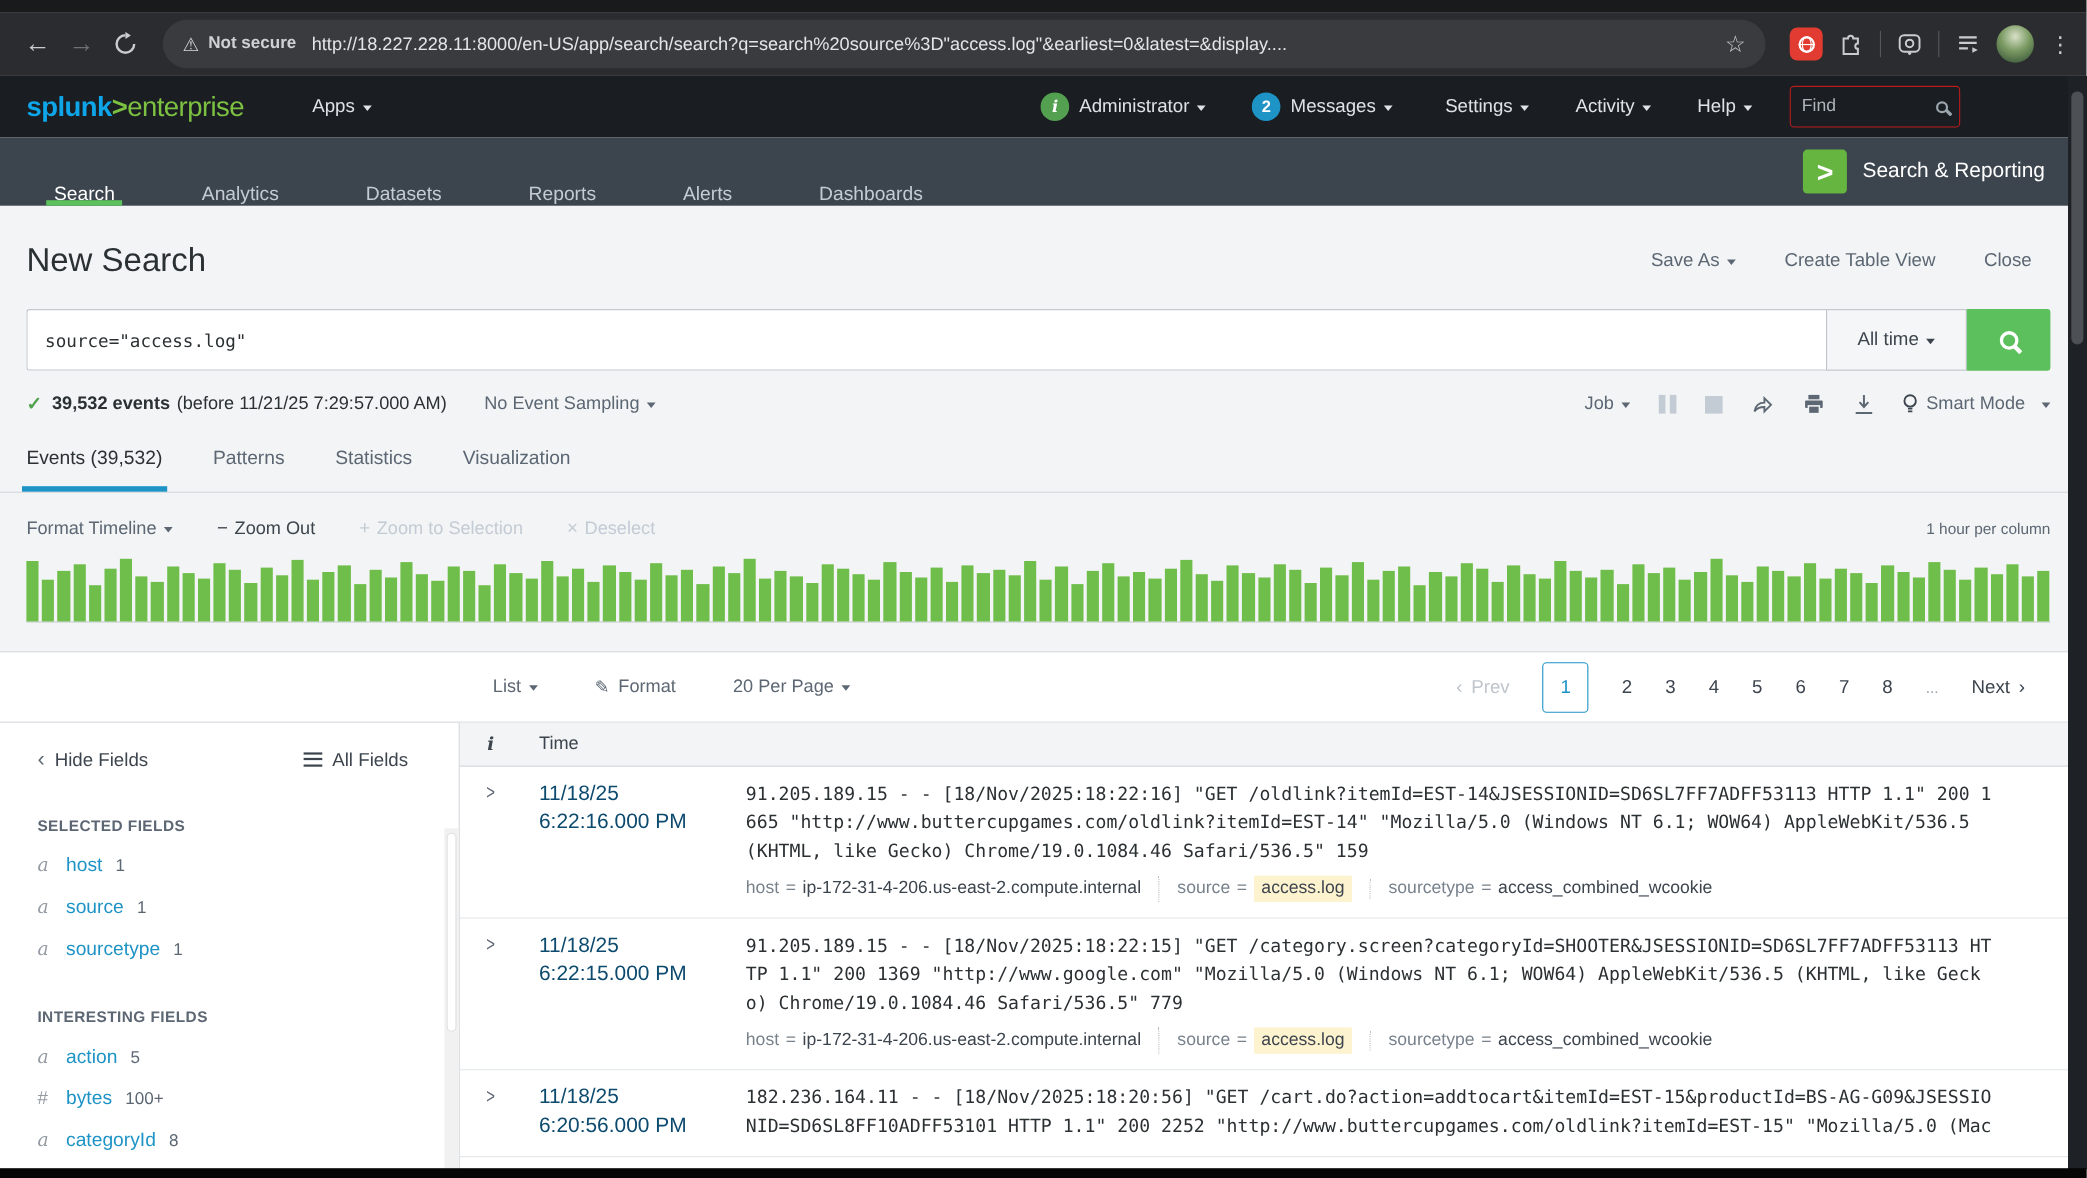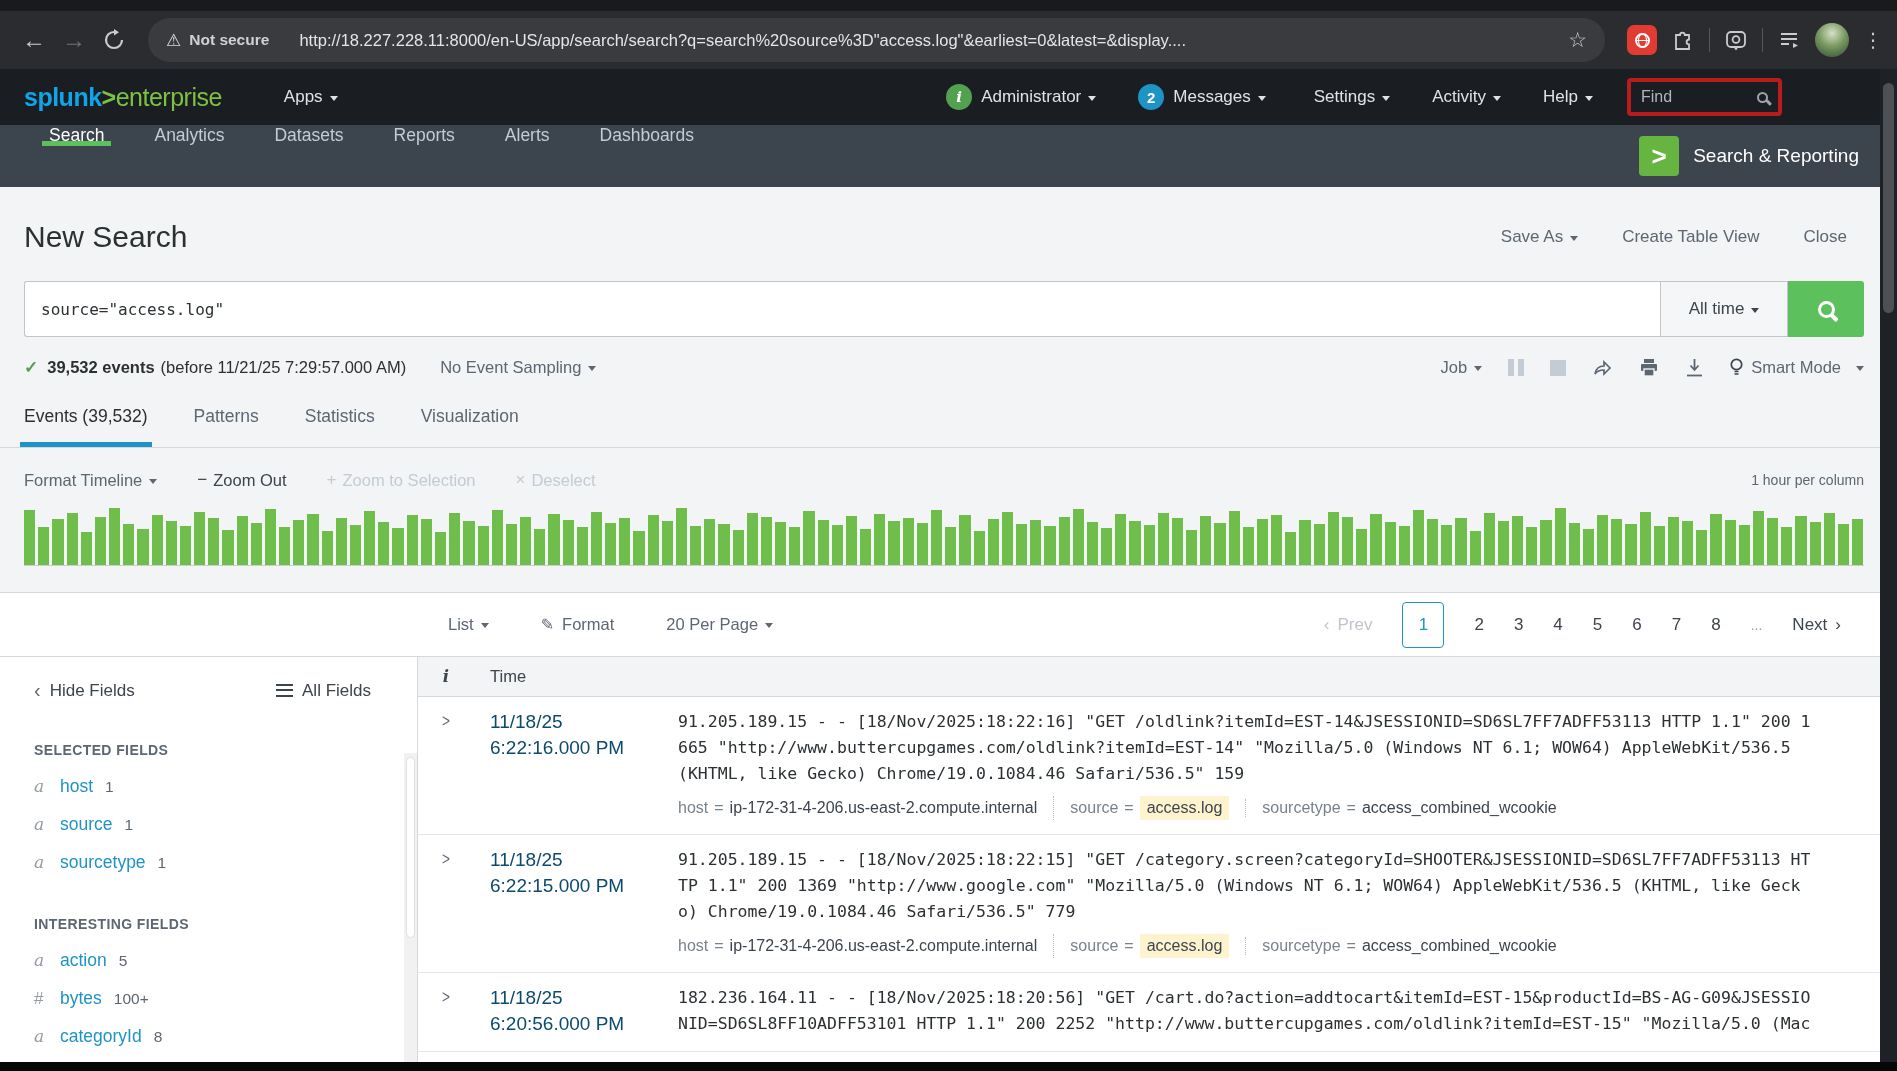--- a/index.html
+++ b/index.html
@@ -6,21 +6,21 @@
   html,body { width:1897px; height:1071px; overflow:hidden; background:#f2f4f5;
     font-family:"Liberation Sans", sans-serif; }
 
   
   .window-top { height:11px; background:#191a1c; }
   .browser-bar { height:58px; background:#2b2c2f; display:flex; align-items:center; padding:0 14px; }
   .bnav { color:#c9cbce; font-size:24px; width:40px; height:40px; display:flex; align-items:center; justify-content:center; border-radius:50%; }
   .bnav.dim { color:#6e7073; }
   .omnibox { flex:1; height:44px; background:#3a3b3f; border-radius:22px; margin:0 14px; display:flex; align-items:center; padding:0 18px; min-width:0; }
   .warn { color:#d5d7d9; font-size:17px; margin-right:8px; }
-  .notsecure { color:#cfd1d4; font-size:15.5px; font-weight:bold; margin-right:30px; white-space:nowrap; }
+  .notsecure { color:#cfd1d4; font-size:15.5px; font-weight:bold; margin-right:14px; white-space:nowrap; }
   .url { color:#e3e5e8; font-size:16.5px; white-space:nowrap; overflow:hidden; flex:1; }
   .star { color:#c9cbce; font-size:21px; margin-left:10px; }
   .bicons { display:flex; align-items:center; gap:14px; margin-left:8px; }
   .ext-red { width:30px; height:30px; background:#e23c32; border-radius:7px; display:flex; align-items:center; justify-content:center; }
   .globe { width:15px; height:15px; border:2px solid #fff; border-radius:50%; position:relative; }
   .globe::after { content:""; position:absolute; left:50%; top:-2px; bottom:-2px; width:7px; margin-left:-4.5px; border:1px solid #fff; border-radius:50%; }
   .globe::before { content:""; position:absolute; top:50%; left:-2px; right:-2px; height:0; border-top:1.5px solid #fff; }
   .vdiv { width:1px; height:24px; background:#55575a; }
   .icn { color:#c9cbce; display:flex; align-items:center; }
   .avatar { width:34px; height:34px; border-radius:50%; background:radial-gradient(circle at 50% 30%, #d8e0c8 0%, #7a9a62 45%, #2f4a33 100%); }
@@ -30,29 +30,29 @@
   .topbar { height:56px; background:#1a1d21; display:flex; align-items:center; padding:0 0 0 24px; color:#dfe3e8; }
   .logo { font-size:25px; letter-spacing:-0.5px; white-space:nowrap; }
   .logo .lw { color:#0ea5e9; font-weight:bold; }
   .logo .lg { color:#7dc142; font-weight:bold; }
   .logo .le { color:#7dc142; font-weight:normal; }
   .top-item { font-size:17px; color:#dfe3e8; display:flex; align-items:center; white-space:nowrap; }
   .caret { display:inline-block; width:0; height:0; border:4.5px solid transparent; border-top:5.5px solid currentColor; margin-left:7px; position:relative; top:3px; }
   .badge { width:26px; height:26px; border-radius:50%; color:#fff; font-size:15px; font-weight:bold; display:flex; align-items:center; justify-content:center; margin-right:9px; }
   .badge.green { background:#53a051; font-style:italic; font-family:"DejaVu Serif", serif; }
   .badge.blue { background:#1e93c6; }
-  .find-box { width:155px; height:38px; border:4px solid #b91c1c; border-radius:4px; display:flex; align-items:center; padding:0 10px; margin-left:34px; margin-right:115px; color:#9aa5ae; }
+  .find-box { width:155px; height:38px; border:1px solid #b91c1c; border-radius:4px; display:flex; align-items:center; padding:0 10px; margin-left:34px; margin-right:115px; color:#9aa5ae; }
   .find-box input { flex:1; background:transparent; border:none; outline:none; color:#dfe3e8; font-size:16px; width:90px; }
   .find-box input::placeholder { color:#aeb6bd; }
   .mag-icon { display:inline-block; width:11px; height:11px; border:2px solid currentColor; border-radius:50%; position:relative; flex:none; }
   .mag-icon::after { content:""; position:absolute; width:2.5px; height:7px; background:currentColor; right:-3px; bottom:-5px; transform:rotate(-45deg); border-radius:1px; }
 
   
   .appnav { height:62px; background:#3c444d; display:flex; align-items:stretch; padding-left:24px; }
-  #appnav-items { display:flex; align-items:flex-start; }
+  #appnav-items { display:flex; align-items:flex-end;gap:29px; }
   .nav-item { color:#c3cbd4; font-size:17.5px; display:flex; align-items:center; padding:0 25px; position:relative; cursor:pointer; }
   .nav-item.active { color:#fff; }
   .nav-item.active::after { content:""; position:absolute; left:18px; right:18px; bottom:0; height:5px; background:#5cc05c; }
   .appnav-right { margin-left:auto; display:flex; align-items:center; gap:14px; padding-right:38px; }
   .app-icon { width:40px; height:40px; background:#65b540; border-radius:4px; color:#fff; font-weight:bold; font-size:26px; display:flex; align-items:center; justify-content:center; }
   .app-name { color:#fff; font-size:19px; }
 
   
   .page { position:relative; height:824px; }
   .search-header { margin:26px 50px 0 24px; height:48px; display:flex; align-items:center; }

